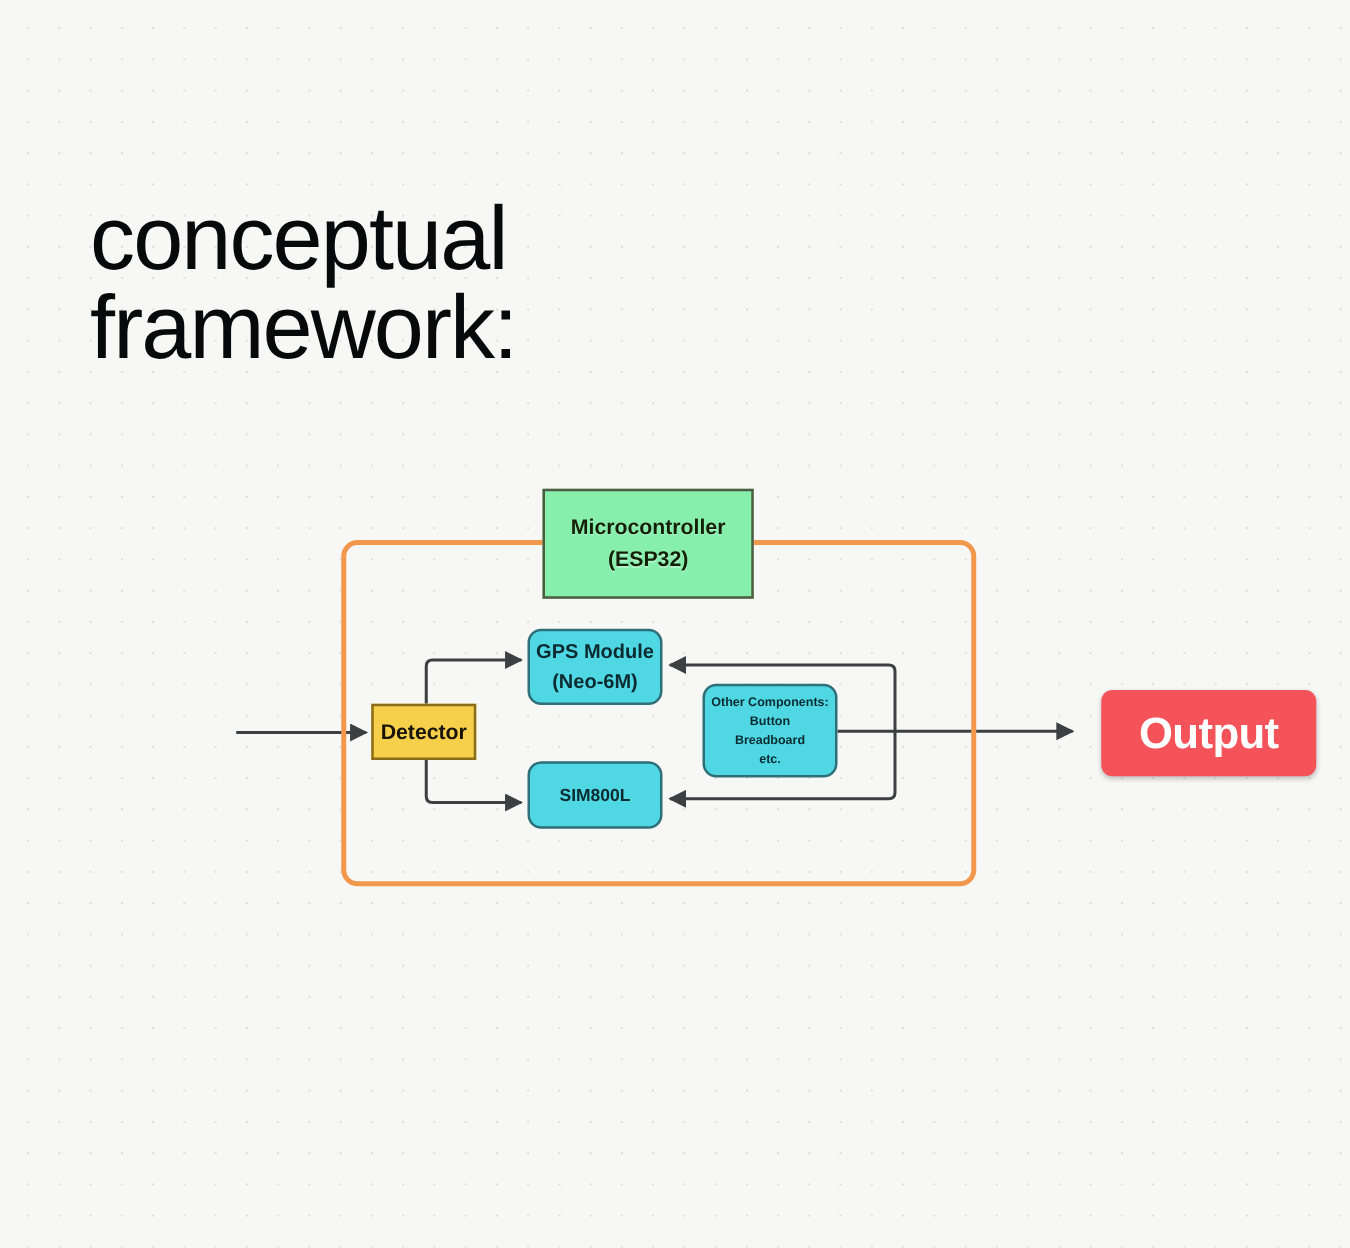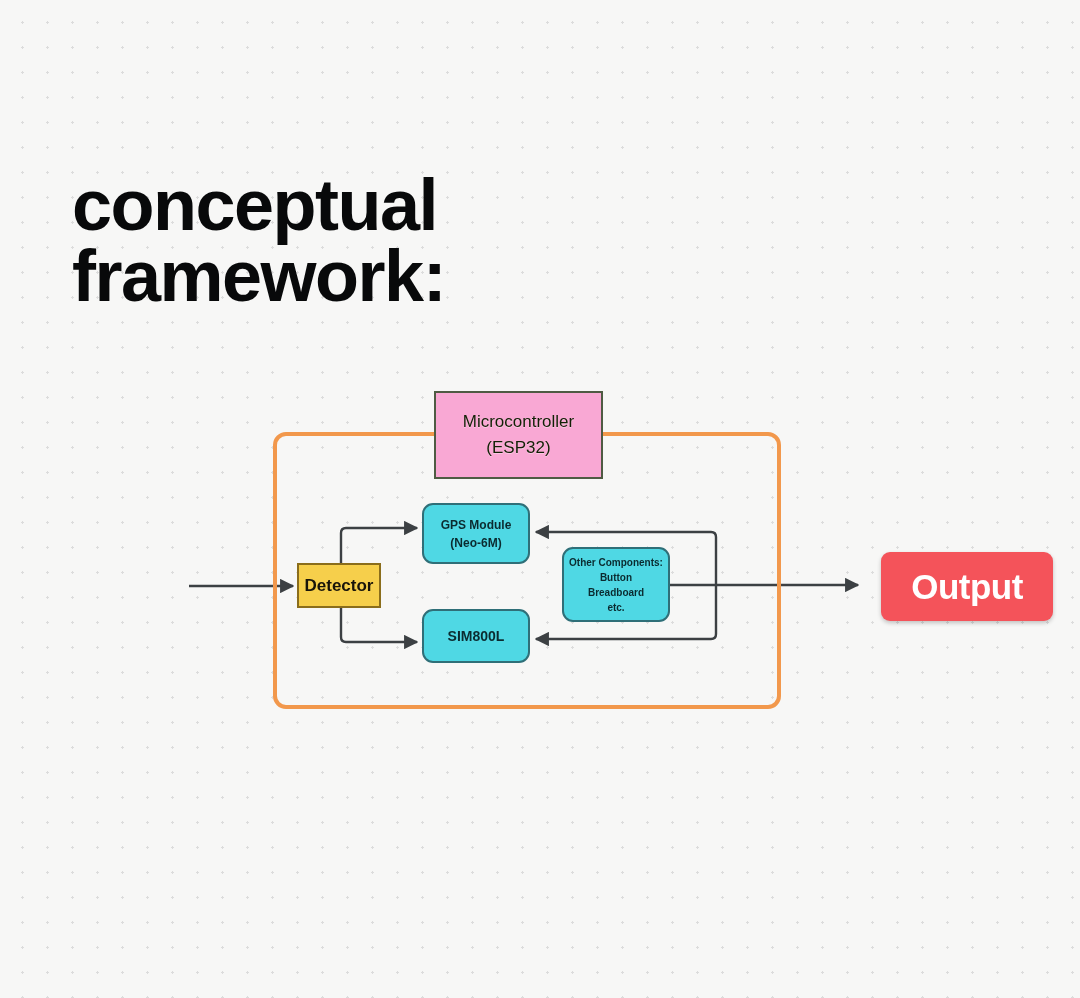--- a/index.html
+++ b/index.html
@@ -15,25 +15,25 @@
     background-image: radial-gradient(circle, #dcdcdc 1.1px, rgba(0,0,0,0) 1.2px);
     background-size: 25px 25px;
     background-position: 10px 10px;
     font-family: "Liberation Sans", sans-serif;
   }
 
   
   #title {
     position: absolute;
     left: 72px;
-    top: 170px;
+    top: 156px;
     width: 560px;
     font-size: 72px;
     line-height: 0.98;
-    font-weight: 700;
+    font-weight: 400;
     letter-spacing: -1.5px;
     color: #08090a;
     white-space: pre-line;
   }
 
   
   #diagram {
     position: absolute;
     left: 0;
     top: 0;
@@ -85,25 +85,25 @@
     width: 508px; height: 277px;
     box-sizing: border-box;
     border: 4px solid #f2984c;
     border-radius: 13px;
     background: transparent;
   }
 
   
   #node-mcu {
     left: 434px; top: 391px; width: 169px; height: 88px;
-    background: #f9a8d4;
+    background: #86efac;
     border: 2px solid #4f5b43;
     color: #132006;
     font-size: 17px;
-    font-weight: 400;
+    font-weight: 700;
     line-height: 1.55;
     white-space: pre-line;
     text-shadow: 0 1px 0 rgba(255,255,255,0.35);
   }
 
   
   #node-detector {
     left: 297px; top: 563px; width: 84px; height: 45px;
     background: #f6cf4b;
     border: 2px solid #8a6d1b;
@@ -115,21 +115,21 @@
   
   .mod {
     background: #4fd8e4;
     border: 2px solid #2f6f78;
     border-radius: 11px;
     color: #0b2b30;
     font-weight: 700;
     line-height: 1.5;
     white-space: pre-line;
   }
-  #node-gps    { left: 422px; top: 503px; width: 108px; height: 61px; font-size: 12px; }
+  #node-gps    { left: 422px; top: 503px; width: 108px; height: 61px; font-size: 16px; }
   #node-sim    { left: 422px; top: 609px; width: 108px; height: 54px; font-size: 14px; }
   #node-other  { left: 562px; top: 547px; width: 108px; height: 75px; font-size: 10px; text-align: center; }
 </style>
 </head>
 <body>
 
 <div id="title">conceptual framework:</div>
 
 <div id="diagram">
 

